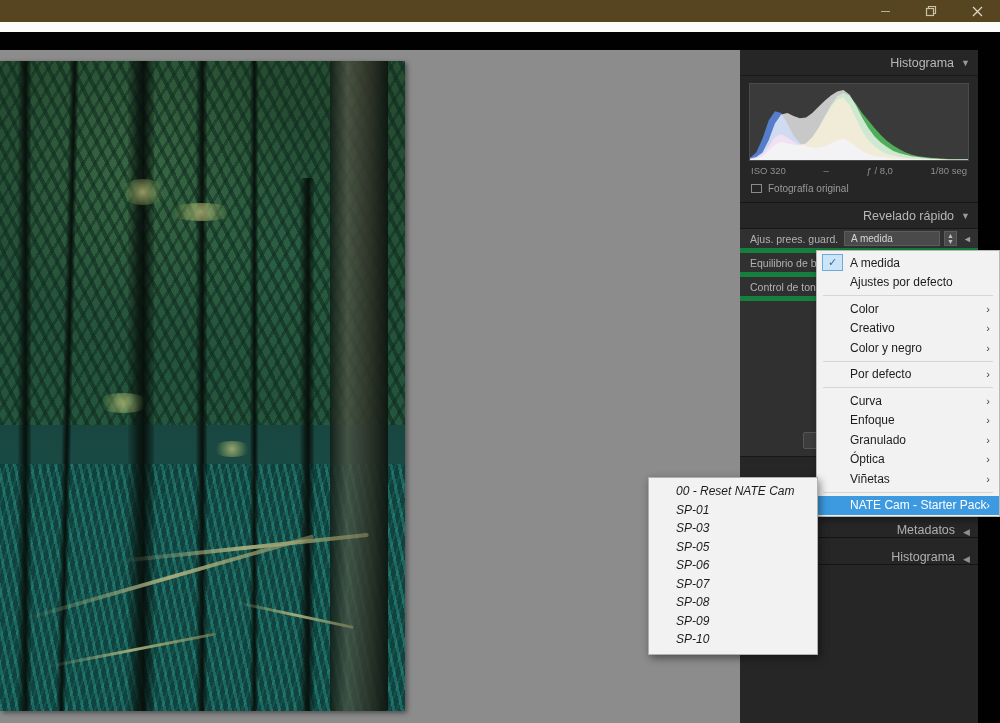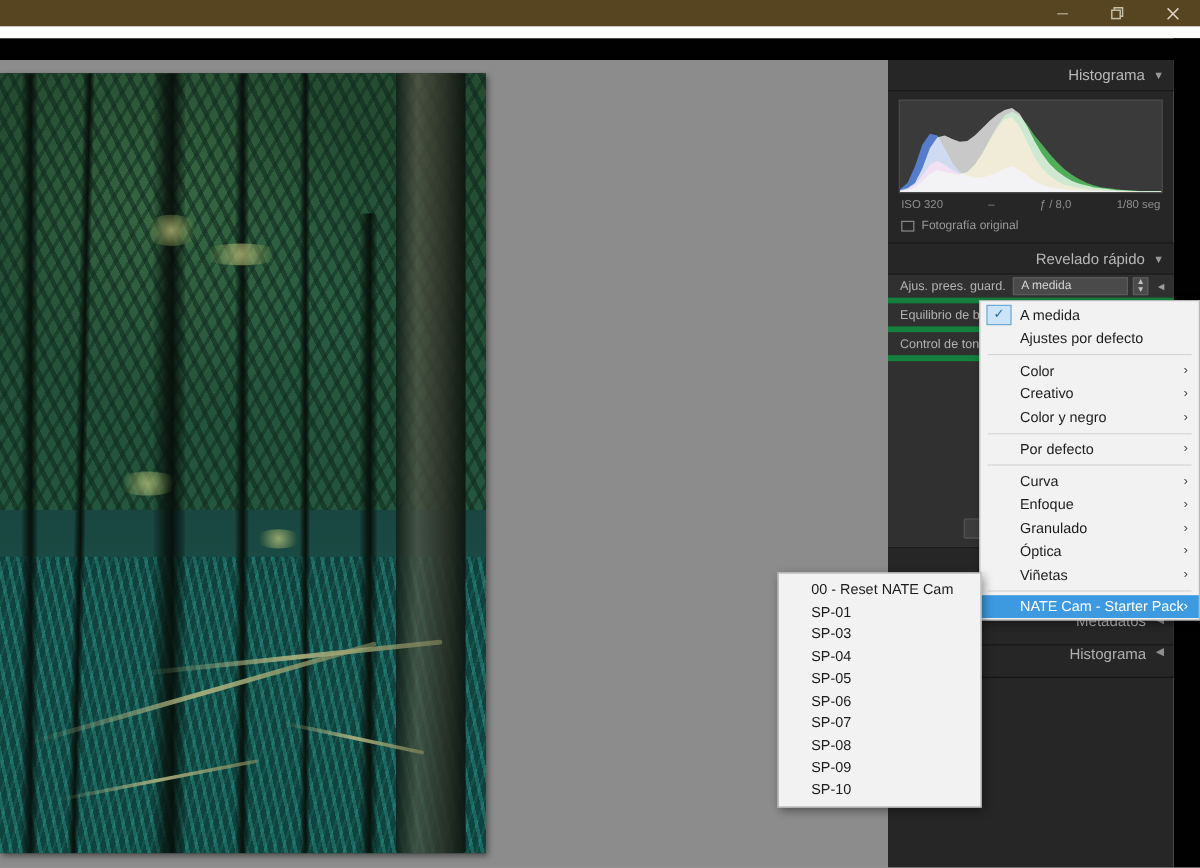--- a/index.html
+++ b/index.html
@@ -181,21 +181,21 @@
   .restore-wrap {
     display: flex; justify-content: center; padding: 5px 0 7px 0;
     background: #303030; border-bottom: 1px solid #171717;
   }
   .restore-btn {
     background: #3d3d3d; border: 1px solid #565656; color: #bdbdbd;
     font-size: 10px; padding: 2px 22px; border-radius: 2px;
   }
 
   .collapsed {
-    height: 27px; display: flex; align-items: flex-start; justify-content: flex-end;
+    height: 27px; display: flex; align-items: flex-end; justify-content: flex-end;
     padding: 0 8px 0 10px; color: #b0b0b0; font-size: 12.5px;
     background: #262626; border-bottom: 1px solid #141414; position: relative;
   }
   .collapsed .caret { margin-left: 8px; color: #8f8f8f; font-size: 9px; }
   .meta-spin {
     position: absolute; left: 10px; top: 6px;
     width: 14px; height: 15px; background: #3f3f3f; border: 1px solid #5a5a5a;
     color: #bbb; font-size: 7px; display: flex; flex-direction: column;
     align-items: center; justify-content: center; line-height: 6px;
   }
@@ -229,21 +229,21 @@
   
   .submenu {
     position: absolute; left: 648px; top: 477px; width: 170px;
     background: #f2f2f2; border: 1px solid #b0b0b0;
     box-shadow: 2px 3px 8px rgba(0,0,0,.45);
     padding: 4px 0 5px 0; z-index: 50;
     font-size: 12px; color: #1c1c1c;
   }
   .smi {
     height: 18.5px; display: flex; align-items: center;
-    padding-left: 27px; white-space: nowrap;
+    padding-left: 27px; white-space: nowrap; font-style: italic;
   }
 </style>
 </head>
 <body>
 
 <div id="app">
 
   <div class="titlebar">
     <div class="win-btn">
       <svg width="11" height="11" viewBox="0 0 11 11" aria-hidden="true">
@@ -442,23 +442,20 @@
       <div class="smi">
         <span>00 - Reset NATE Cam</span>
       </div>
       <div class="smi">
         <span>SP-01</span>
       </div>
       <div class="smi">
         <span>SP-03</span>
       </div>
       <div class="smi">
-        <span>SP-04</span>
-      </div>
-      <div class="smi">
         <span>SP-05</span>
       </div>
       <div class="smi">
         <span>SP-06</span>
       </div>
       <div class="smi">
         <span>SP-07</span>
       </div>
       <div class="smi">
         <span>SP-08</span>

